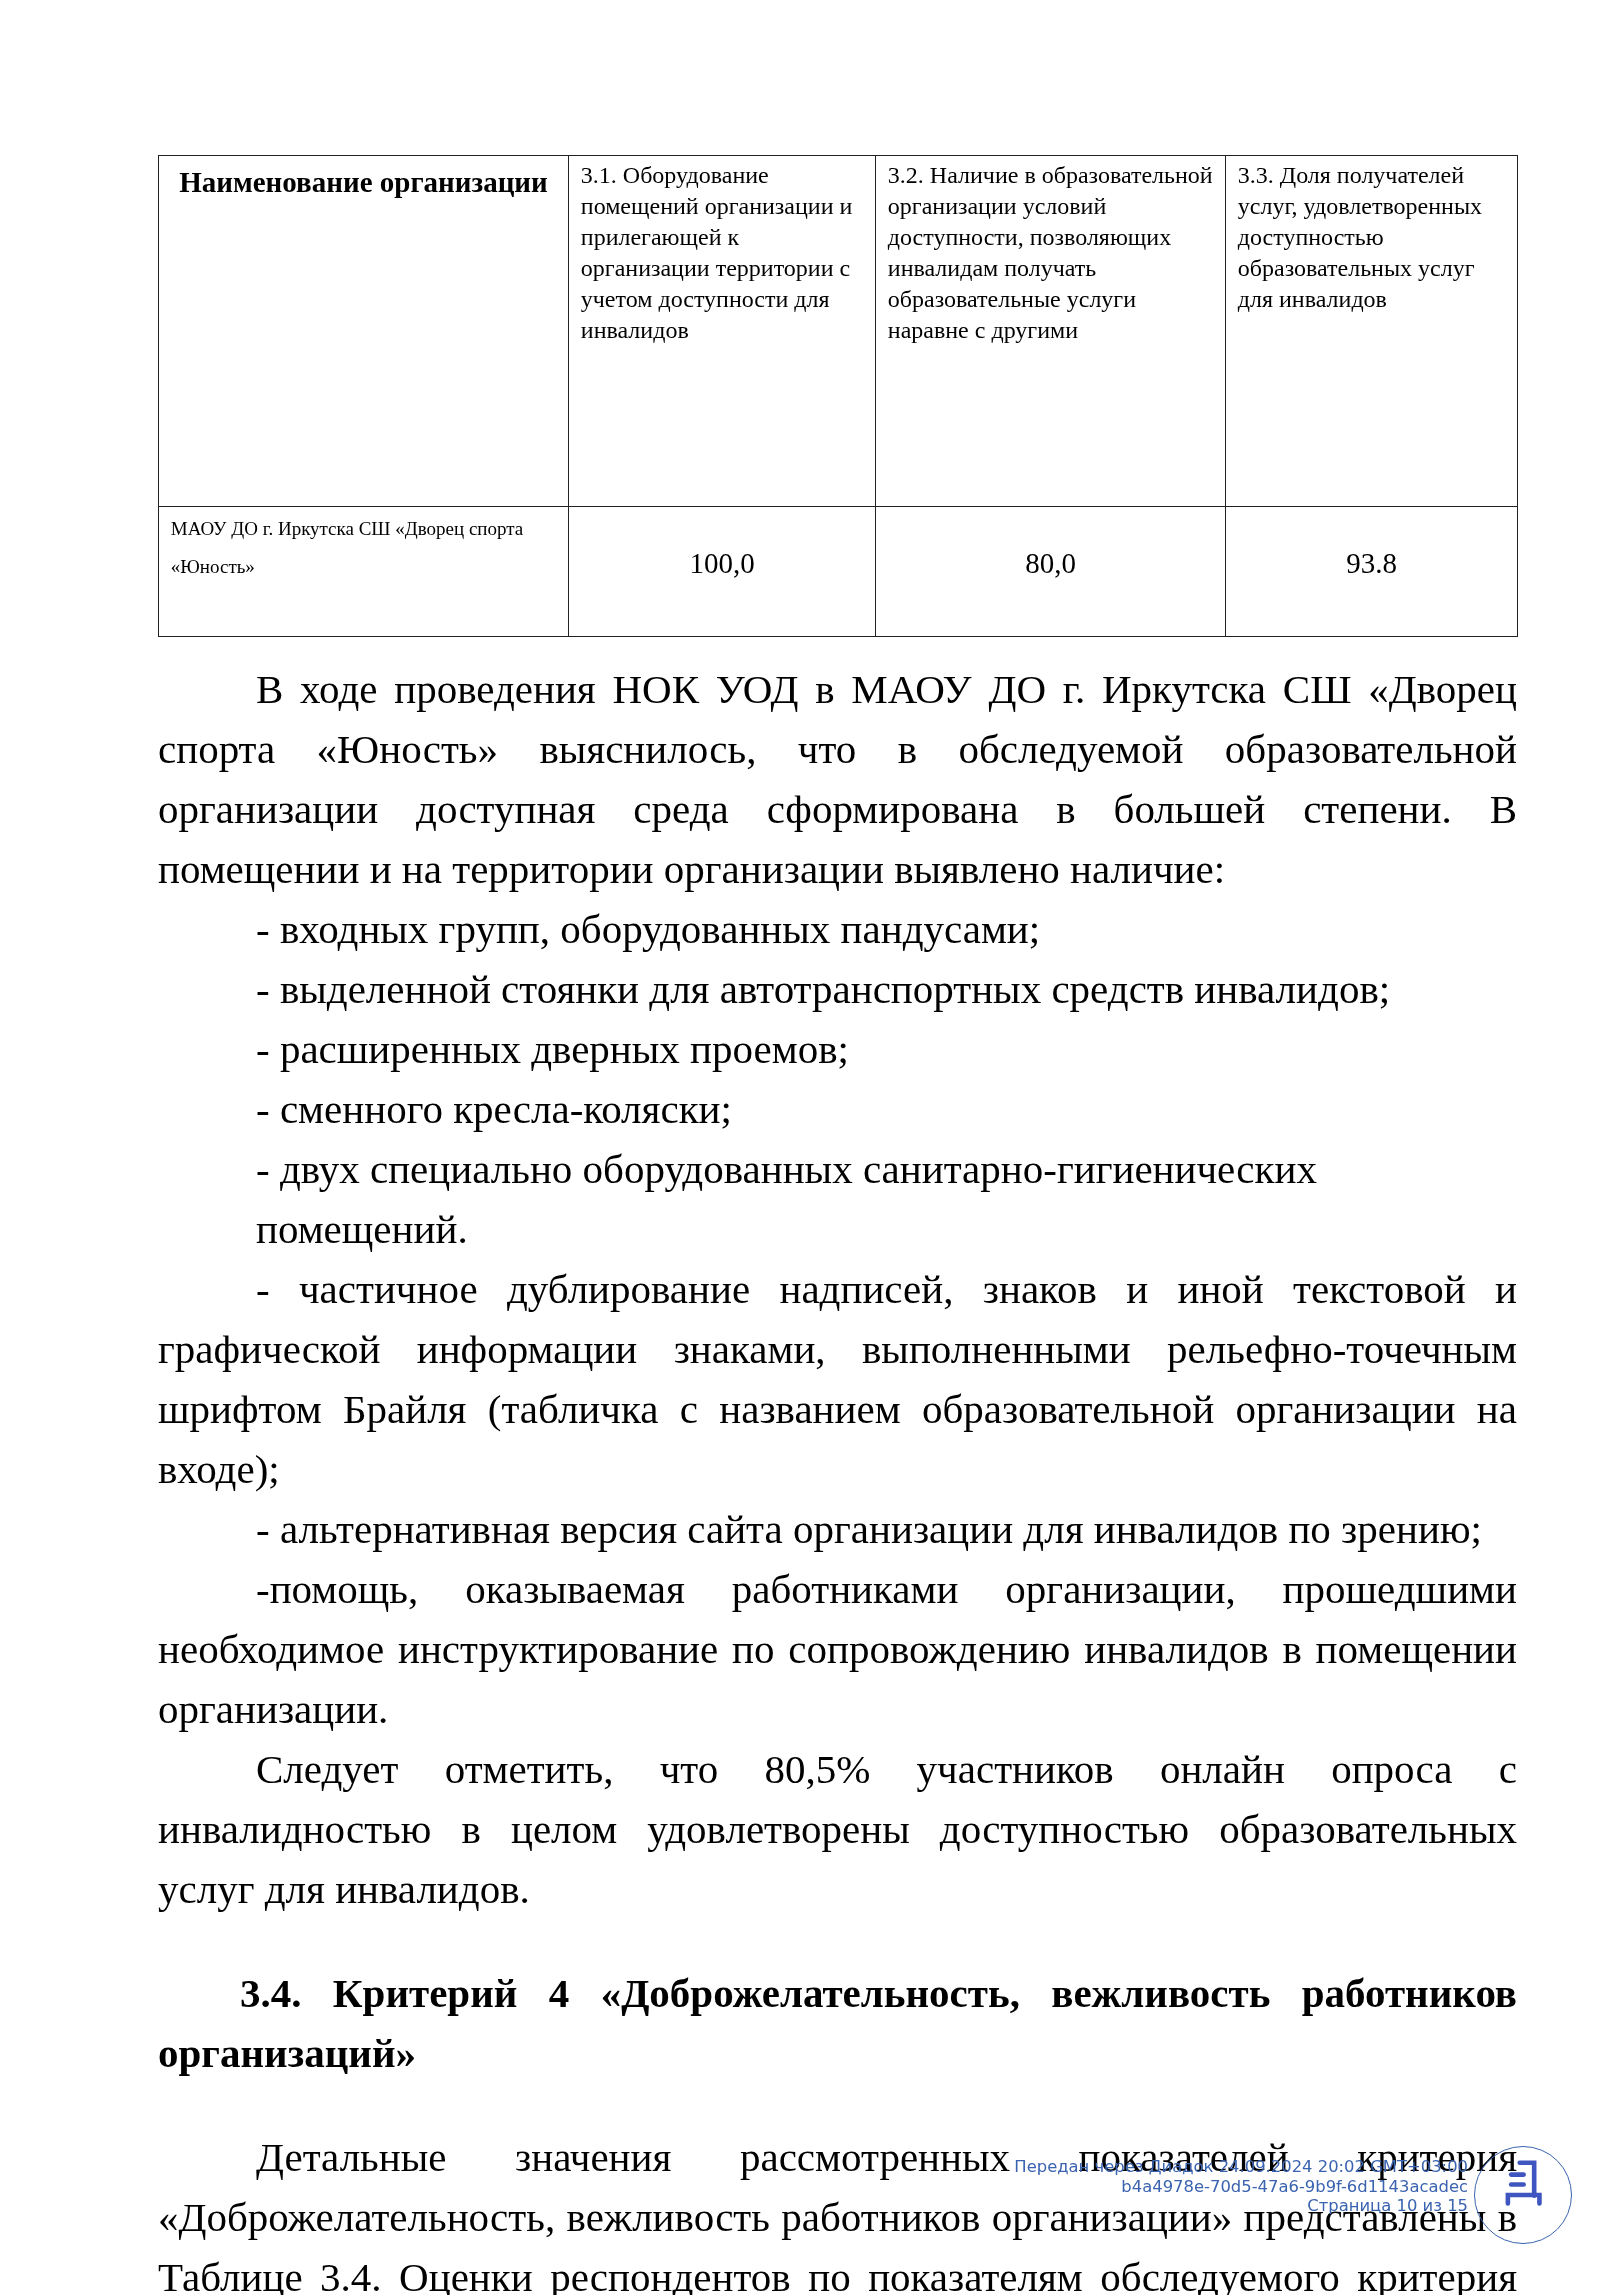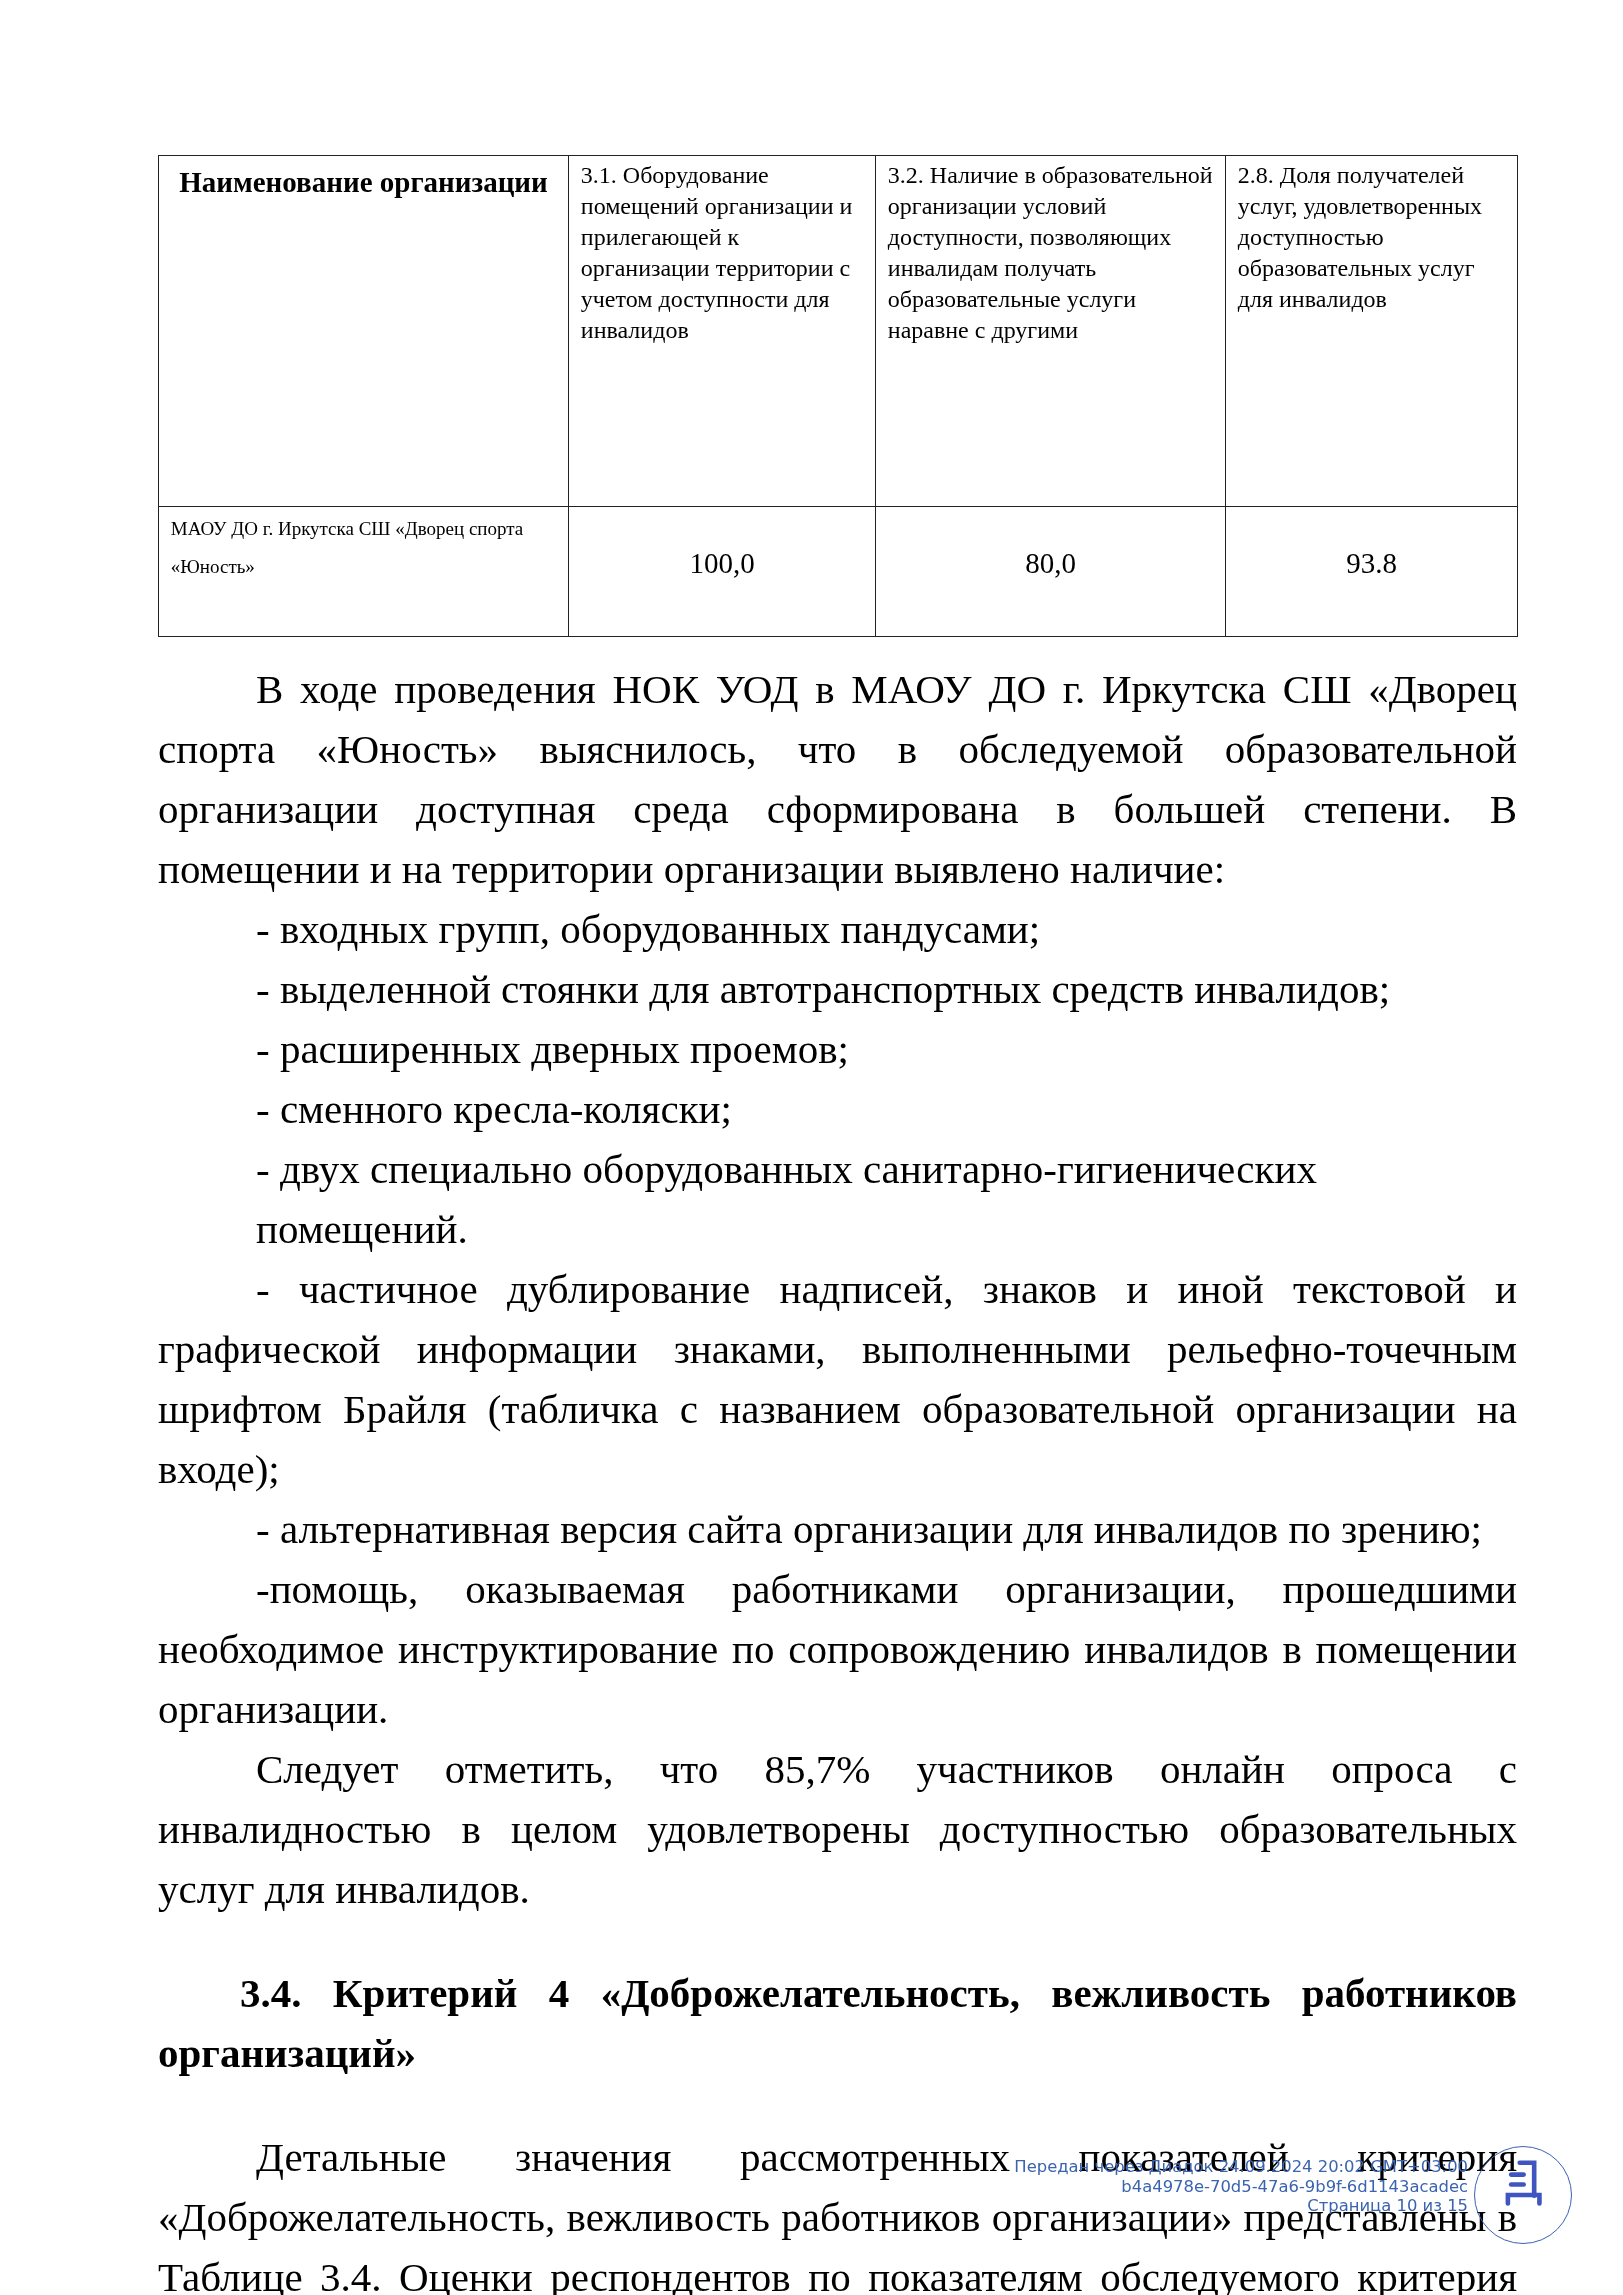--- a/index.html
+++ b/index.html
@@ -53,42 +53,42 @@
       <col style="width:410px">
         <col style="width:307px">
         <col style="width:350px">
         <col style="width:292px">
     </colgroup>
     <tbody>
         <tr class="head">
       <td class="name-head">Наименование организации</td>
       <td>3.1. Оборудование помещений организации и прилегающей к организации территории с учетом доступности для инвалидов</td>
       <td>3.2. Наличие в образовательной организации условий доступности, позволяющих инвалидам получать образовательные услуги наравне с другими</td>
-      <td>2.8. Доля получателей услуг, удовлетворенных доступностью образовательных услуг для инвалидов</td>
+      <td>3.3. Доля получателей услуг, удовлетворенных доступностью образовательных услуг для инвалидов</td>
     </tr>
     <tr class="row">
       <td class="org">МАОУ ДО г. Иркутска СШ «Дворец спорта «Юность»</td>
       <td class="val">100,0</td>
       <td class="val">80,0</td>
       <td class="val">93.8</td>
     </tr>
   </tbody>
     </table>
 
   <div class="text" style="top:659px;">
     <p class="p">В ходе проведения НОК УОД в МАОУ ДО г. Иркутска СШ «Дворец спорта «Юность» выяснилось, что в обследуемой образовательной организации доступная среда сформирована в большей степени. В помещении и на территории организации выявлено наличие:</p>
     <p class="li">- входных групп, оборудованных пандусами;</p>
     <p class="li">- выделенной стоянки для автотранспортных средств инвалидов;</p>
     <p class="li">- расширенных дверных проемов;</p>
     <p class="li">- сменного кресла-коляски;</p>
     <p class="li">- двух специально оборудованных санитарно-гигиенических помещений.</p>
     <p class="p">- частичное дублирование надписей, знаков и иной текстовой и графической информации знаками, выполненными рельефно-точечным шрифтом Брайля (табличка с названием образовательной организации на входе);</p>
     <p class="p">- альтернативная версия сайта организации для инвалидов по зрению;</p>
     <p class="p">-помощь, оказываемая работниками организации, прошедшими необходимое инструктирование по сопровождению инвалидов в помещении организации.</p>
-    <p class="p">Следует отметить, что 85,7% участников онлайн опроса с инвалидностью в целом удовлетворены доступностью образовательных услуг для инвалидов.</p>
+    <p class="p">Следует отметить, что 80,5% участников онлайн опроса с инвалидностью в целом удовлетворены доступностью образовательных услуг для инвалидов.</p>
     <div class="spacer"></div>
     <p class="h">3.4. Критерий 4 «Доброжелательность, вежливость работников организаций»</p>
     <div class="spacer"></div>
     <p class="p">Детальные значения рассмотренных показателей критерия «Доброжелательность, вежливость работников организации» представлены в Таблице 3.4. Оценки респондентов по показателям обследуемого критерия являются, высокими – в диапазоне от 96,2 до 98,4 балла. Вместе с тем, менее высокий балл получил показатель «Удовлетворенность доброжелательностью, вежливостью работников образовательной организации, обеспечивающих непосредственное оказание услуги при обращении в организацию».</p>
   </div>
 
   <div class="stamp">
     <div>Передан через Диадок 24.09.2024 20:02 GMT+03:00</div>
     <div>b4a4978e-70d5-47a6-9b9f-6d1143acadec</div>
     <div>Страница 10 из 15</div>

